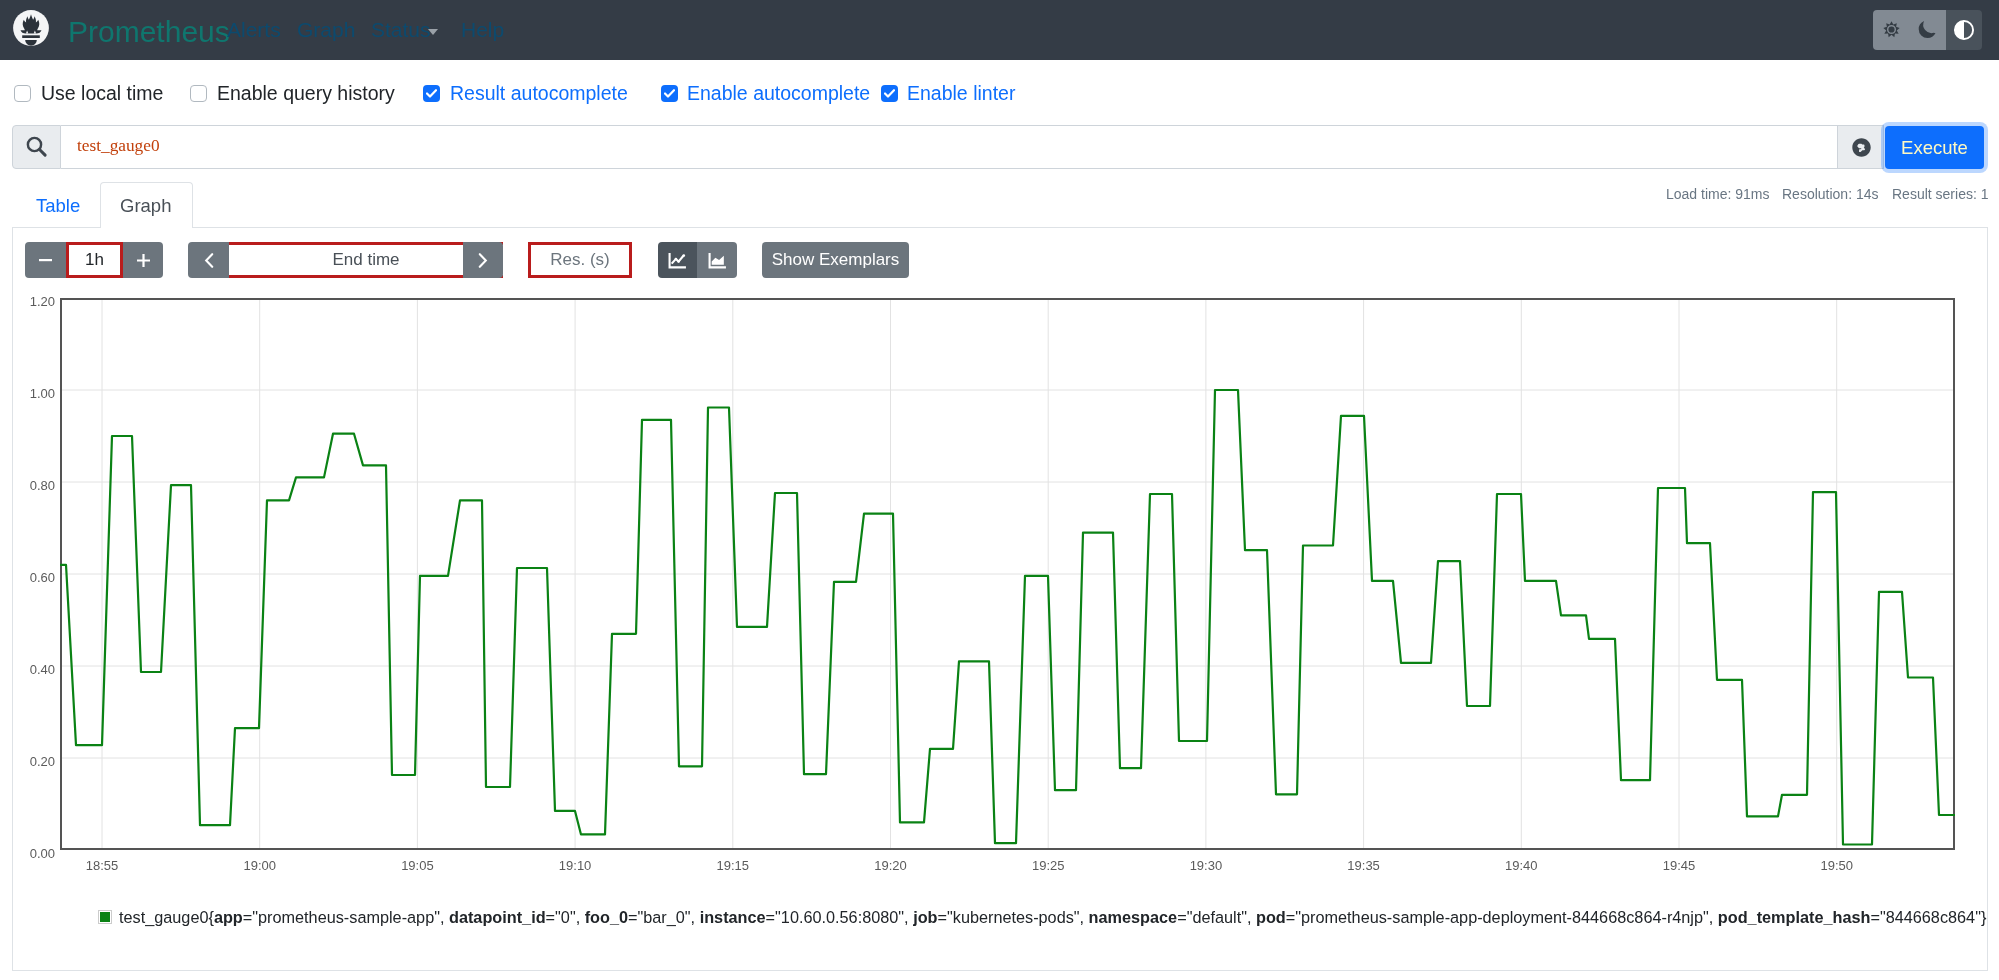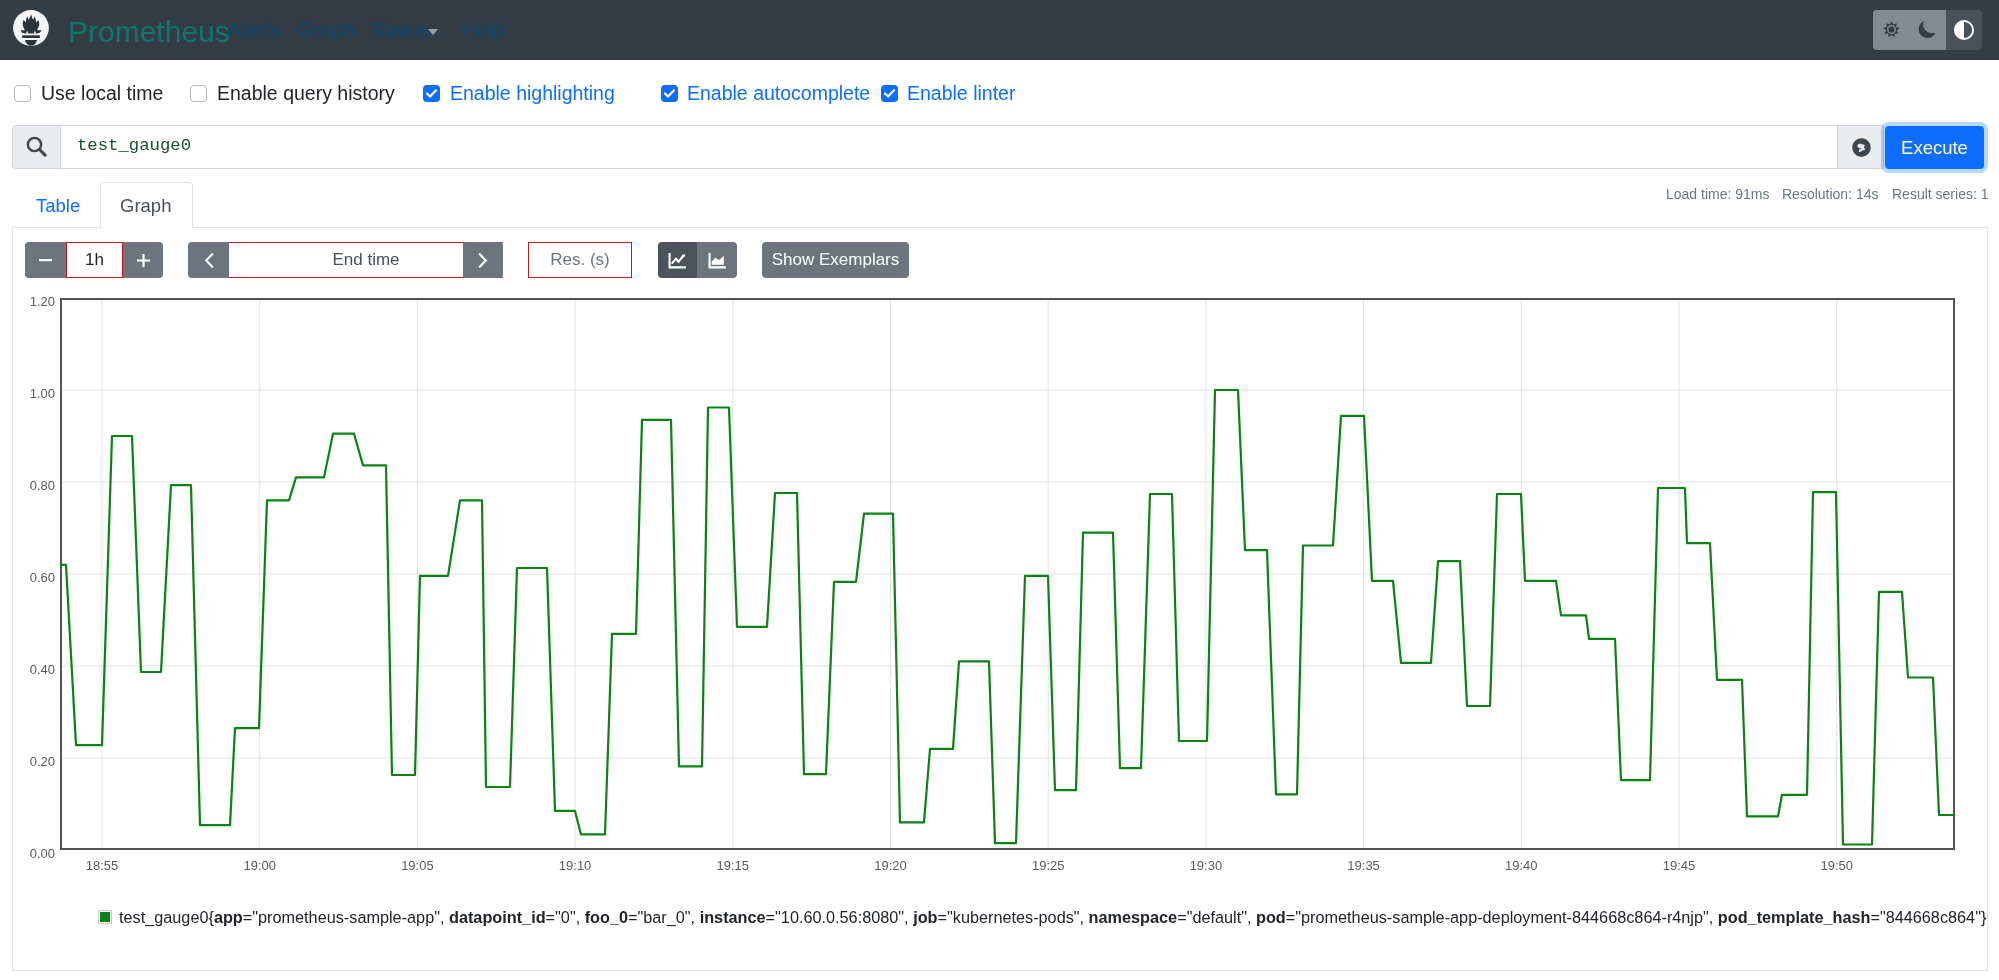--- a/index.html
+++ b/index.html
@@ -3,21 +3,21 @@
 <style>
 *{margin:0;padding:0;box-sizing:border-box}
 html,body{width:1999px;height:980px;background:#fff;font-family:"Liberation Sans",sans-serif;position:relative;overflow:hidden}
 .abs{position:absolute}
 .axlab{font-family:"Liberation Sans",sans-serif;font-size:13px;fill:#5b5b5b}
 .navlink{color:#0c4a6e;font-size:21px}
 .cblabel{position:absolute;top:82px;font-size:19.5px;color:#212529}
 .cbbox{position:absolute;width:17px;height:17px;border:1px solid #b1b9c0;border-radius:4px;background:#fff;top:85px}
 .cbcheck{position:absolute;width:17px;height:17px;border-radius:4px;background:#0d6efd;top:85px}
 .btn{position:absolute;top:242px;height:36px;background:#6c757d;color:#fff;border-radius:4px;display:flex;align-items:center;justify-content:center;font-size:17px}
-.inp{position:absolute;top:242px;height:36px;background:#fff;border:1px solid #b91c1c;display:flex;align-items:center;justify-content:center;font-size:17px;color:#495057}
+.inp{position:absolute;top:242px;height:36px;background:#fff;border:3px solid #b91c1c;display:flex;align-items:center;justify-content:center;font-size:17px;color:#495057}
 </style></head>
 <body>
 
 <div class="abs" style="left:0;top:0;width:1999px;height:60px;background:#343c46"></div>
 <svg class="abs" style="left:13px;top:10px" width="36" height="36" viewBox="0 0 36 36">
  <circle cx="18" cy="18" r="17.9" fill="#f4f5f6"></circle>
  <path fill="#2b323a" d="M18 4.3 C18.5 6.6 19.5 8 20.1 9.7 C20.9 8.6 21.4 7.3 21.5 6.2 C22.8 8.4 23.2 10.5 22.9 12.4 C24 11.8 24.8 10.9 25.2 9.8 C26.8 12.6 26.6 15.9 25 18.3 C24.6 18.9 24.2 19.5 24.2 20.2 L28.5 20.2 C27.9 22.2 25.8 23.5 23.2 23.5 L12.8 23.5 C10.2 23.5 8.1 22.2 7.5 20.2 L11.8 20.2 C11.8 19.5 11.4 18.9 11 18.3 C9.4 15.9 9.2 12.6 10.8 9.8 C11.2 10.9 12 11.8 13.1 12.4 C12.8 10.5 13.2 8.4 14.5 6.2 C14.6 7.3 15.1 8.6 15.9 9.7 C16.5 8 17.5 6.6 18 4.3 Z"></path>
  <path fill="#f4f5f6" d="M12.9 23.5 L15.3 23.5 L14.1 20.6 Z M20.7 23.5 L23.1 23.5 L21.9 20.6 Z"></path>
  <rect x="9.2" y="25.3" width="17.6" height="2.7" fill="#2b323a"></rect>
  <path fill="#2b323a" d="M12.2 29.9 h11.6 a5.8 5.8 0 0 1 -11.6 0 Z"></path>
@@ -45,39 +45,39 @@
 </svg>
 
 <div class="cbbox" style="left:14px"></div>
 <div class="cblabel" style="left:41px">Use local time</div>
 <div class="cbbox" style="left:190px"></div>
 <div class="cblabel" style="left:217px">Enable query history</div>
 <div class="cbcheck" style="left:423px"></div>
 <svg class="abs" style="left:426px;top:89px" width="11" height="9" viewBox="0 0 11 9">
     <path d="M1 4.5 L4 7.5 L10 1.2" fill="none" stroke="#fff" stroke-width="2.2" stroke-linecap="round" stroke-linejoin="round"></path>
   </svg>
-<div class="cblabel" style="left:450px;color:#0d6efd">Enable highlighting</div>
+<div class="cblabel" style="left:450px;color:#0d6efd">Result autocomplete</div>
 <div class="cbcheck" style="left:661px"></div>
 <svg class="abs" style="left:664px;top:89px" width="11" height="9" viewBox="0 0 11 9">
     <path d="M1 4.5 L4 7.5 L10 1.2" fill="none" stroke="#fff" stroke-width="2.2" stroke-linecap="round" stroke-linejoin="round"></path>
   </svg>
 <div class="cblabel" style="left:687px;color:#0d6efd">Enable autocomplete</div>
 <div class="cbcheck" style="left:881px"></div>
 <svg class="abs" style="left:884px;top:89px" width="11" height="9" viewBox="0 0 11 9">
     <path d="M1 4.5 L4 7.5 L10 1.2" fill="none" stroke="#fff" stroke-width="2.2" stroke-linecap="round" stroke-linejoin="round"></path>
   </svg>
 <div class="cblabel" style="left:907px;color:#0d6efd">Enable linter</div>
 
 <div class="abs" style="left:12px;top:125px;width:49px;height:44px;background:#e9ecef;border:1px solid #ced4da;border-radius:4px 0 0 4px"></div>
 <svg class="abs" style="left:25px;top:135px" width="23" height="23" viewBox="0 0 16 16">
  <circle cx="6.6" cy="6.6" r="4.6" fill="none" stroke="#3e464e" stroke-width="1.7"></circle>
  <line x1="10.1" y1="10.1" x2="14" y2="14" stroke="#3e464e" stroke-width="2.1" stroke-linecap="round"></line>
 </svg>
 <div class="abs" style="left:61px;top:125px;width:1777px;height:44px;background:#fff;border:1px solid #ced4da;border-left:none"></div>
-<div class="abs" style="left:77px;top:136px;font-family:Liberation Mono, monospace;font-size:17.3px;color:#14532d">test_gauge0</div>
+<div class="abs" style="left:77px;top:136px;font-family:Liberation Serif, serif;font-size:17.3px;color:#c2410c">test_gauge0</div>
 <div class="abs" style="left:1838px;top:125px;width:46px;height:44px;background:#e9ecef;border:1px solid #ced4da;border-left:none"></div>
 <svg class="abs" style="left:1852px;top:138px" width="19" height="19" viewBox="0 0 496 512">
  <path fill="#3e464e" d="M248 8C111 8 0 119 0 256s111 248 248 248 248-111 248-248S385 8 248 8zm82 312c-5 5-12 8-19 8h-38l-43 43c-5 5-12 8-19 8h-12c-9 0-17-8-17-17v-44c0-9 8-17 17-17h25l26-26h-57c-7 0-14-3-19-8l-35-35c-7-7-8-18-3-26l24-40c5-8 13-13 22-13h52c7 0 14 3 19 8l16 16h42c9 0 17 8 17 17v38c0 7-3 14-8 19l-10 10 28 28c7 7 7 18 0 25z"></path>
 </svg>
 <div class="abs" style="left:1885px;top:126px;width:99px;height:43px;background:#0d6efd;border-radius:4px;box-shadow:0 0 0 4px rgba(13,110,253,.28);display:flex;align-items:center;justify-content:center;color:#fef9c3;font-size:18.5px">Execute</div>
 
 <div class="abs" style="left:1666px;top:186px;font-size:14px;color:#697683">Load time: 91ms</div>
 <div class="abs" style="left:1782px;top:186px;font-size:14px;color:#697683">Resolution: 14s</div>
 <div class="abs" style="left:1892px;top:186px;font-size:14px;color:#697683">Result series: 1</div>
 <div class="abs" style="left:12px;top:227px;width:1976px;height:744px;border:1px solid #dee2e6;border-top:none"></div>

